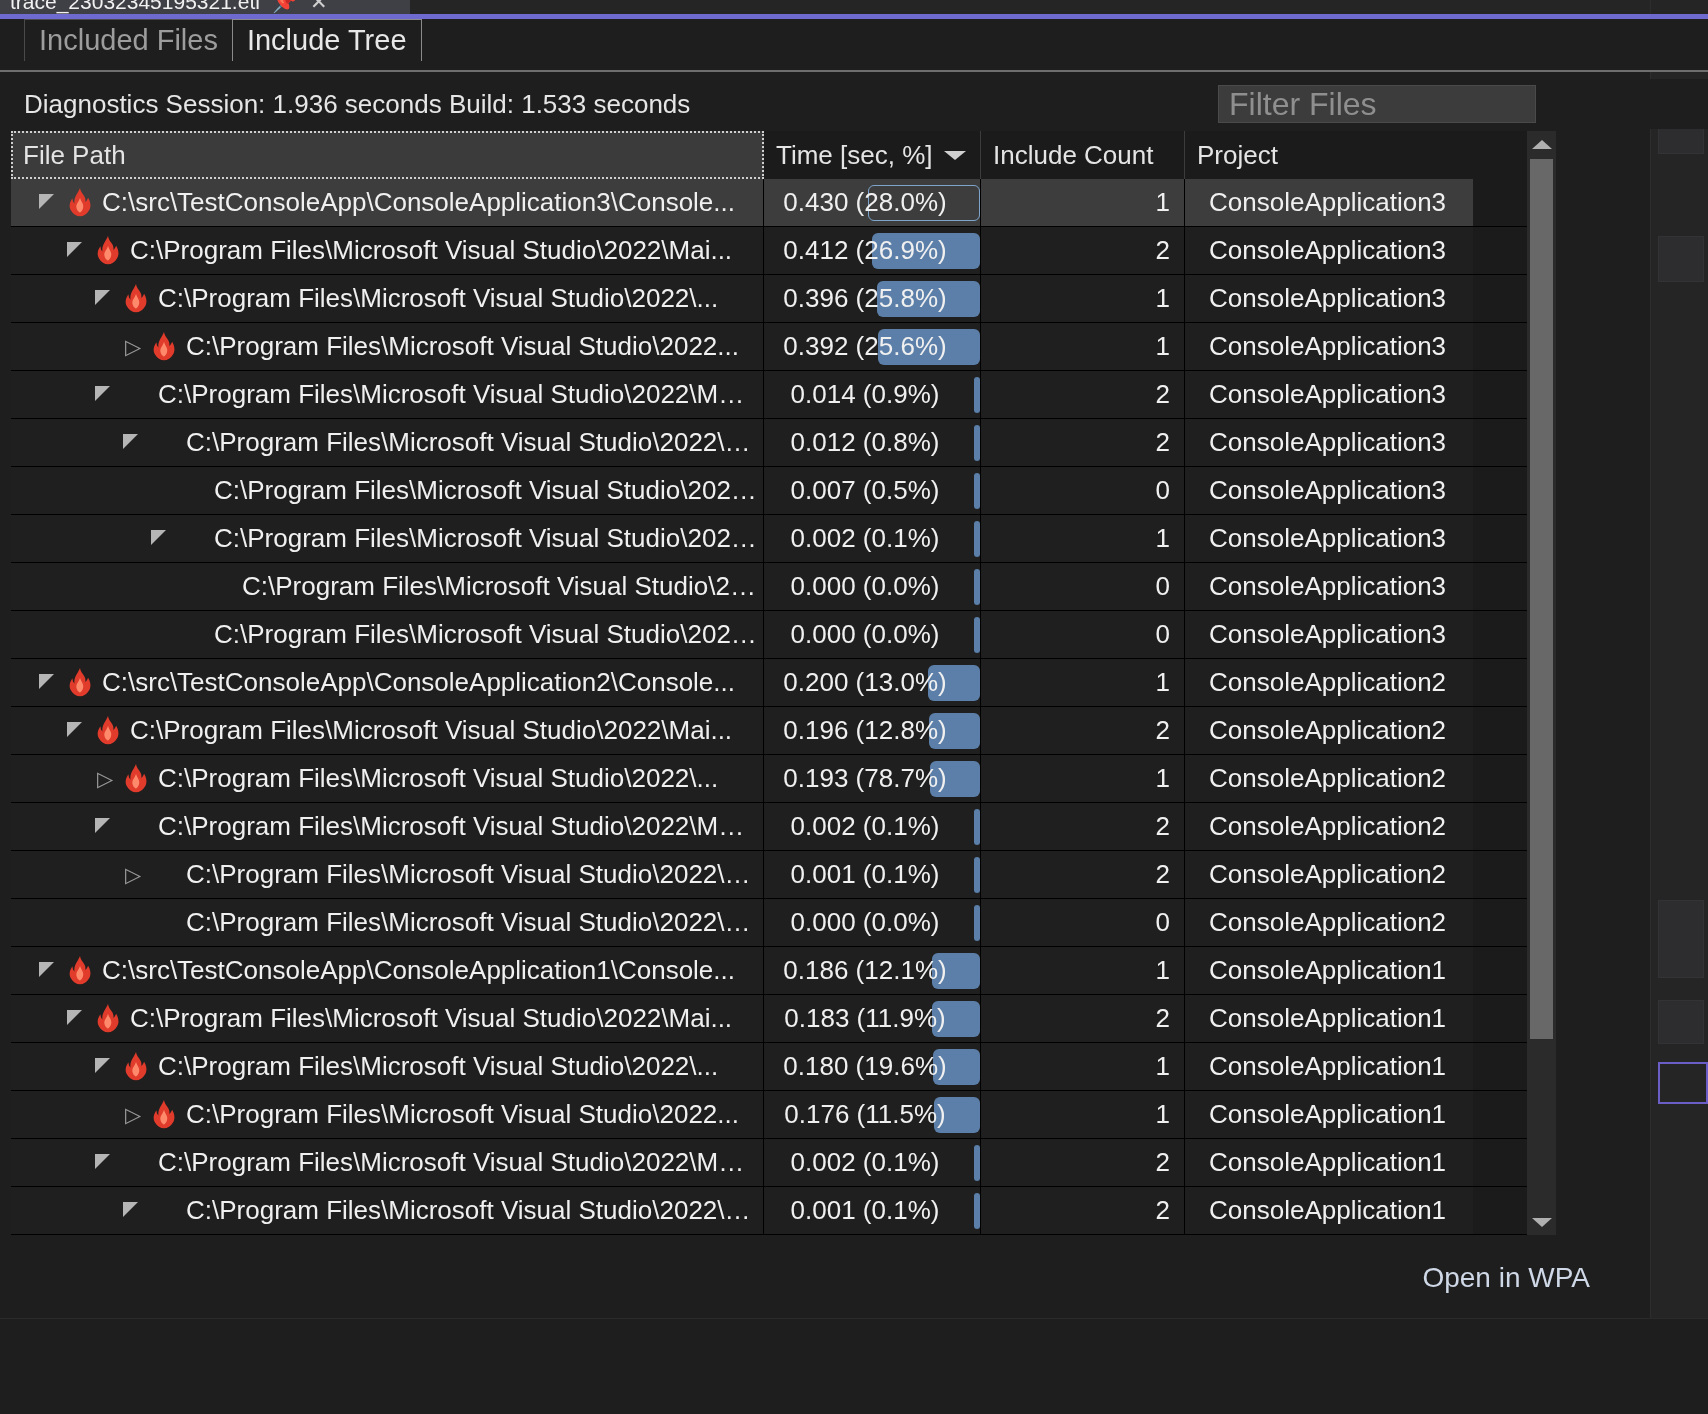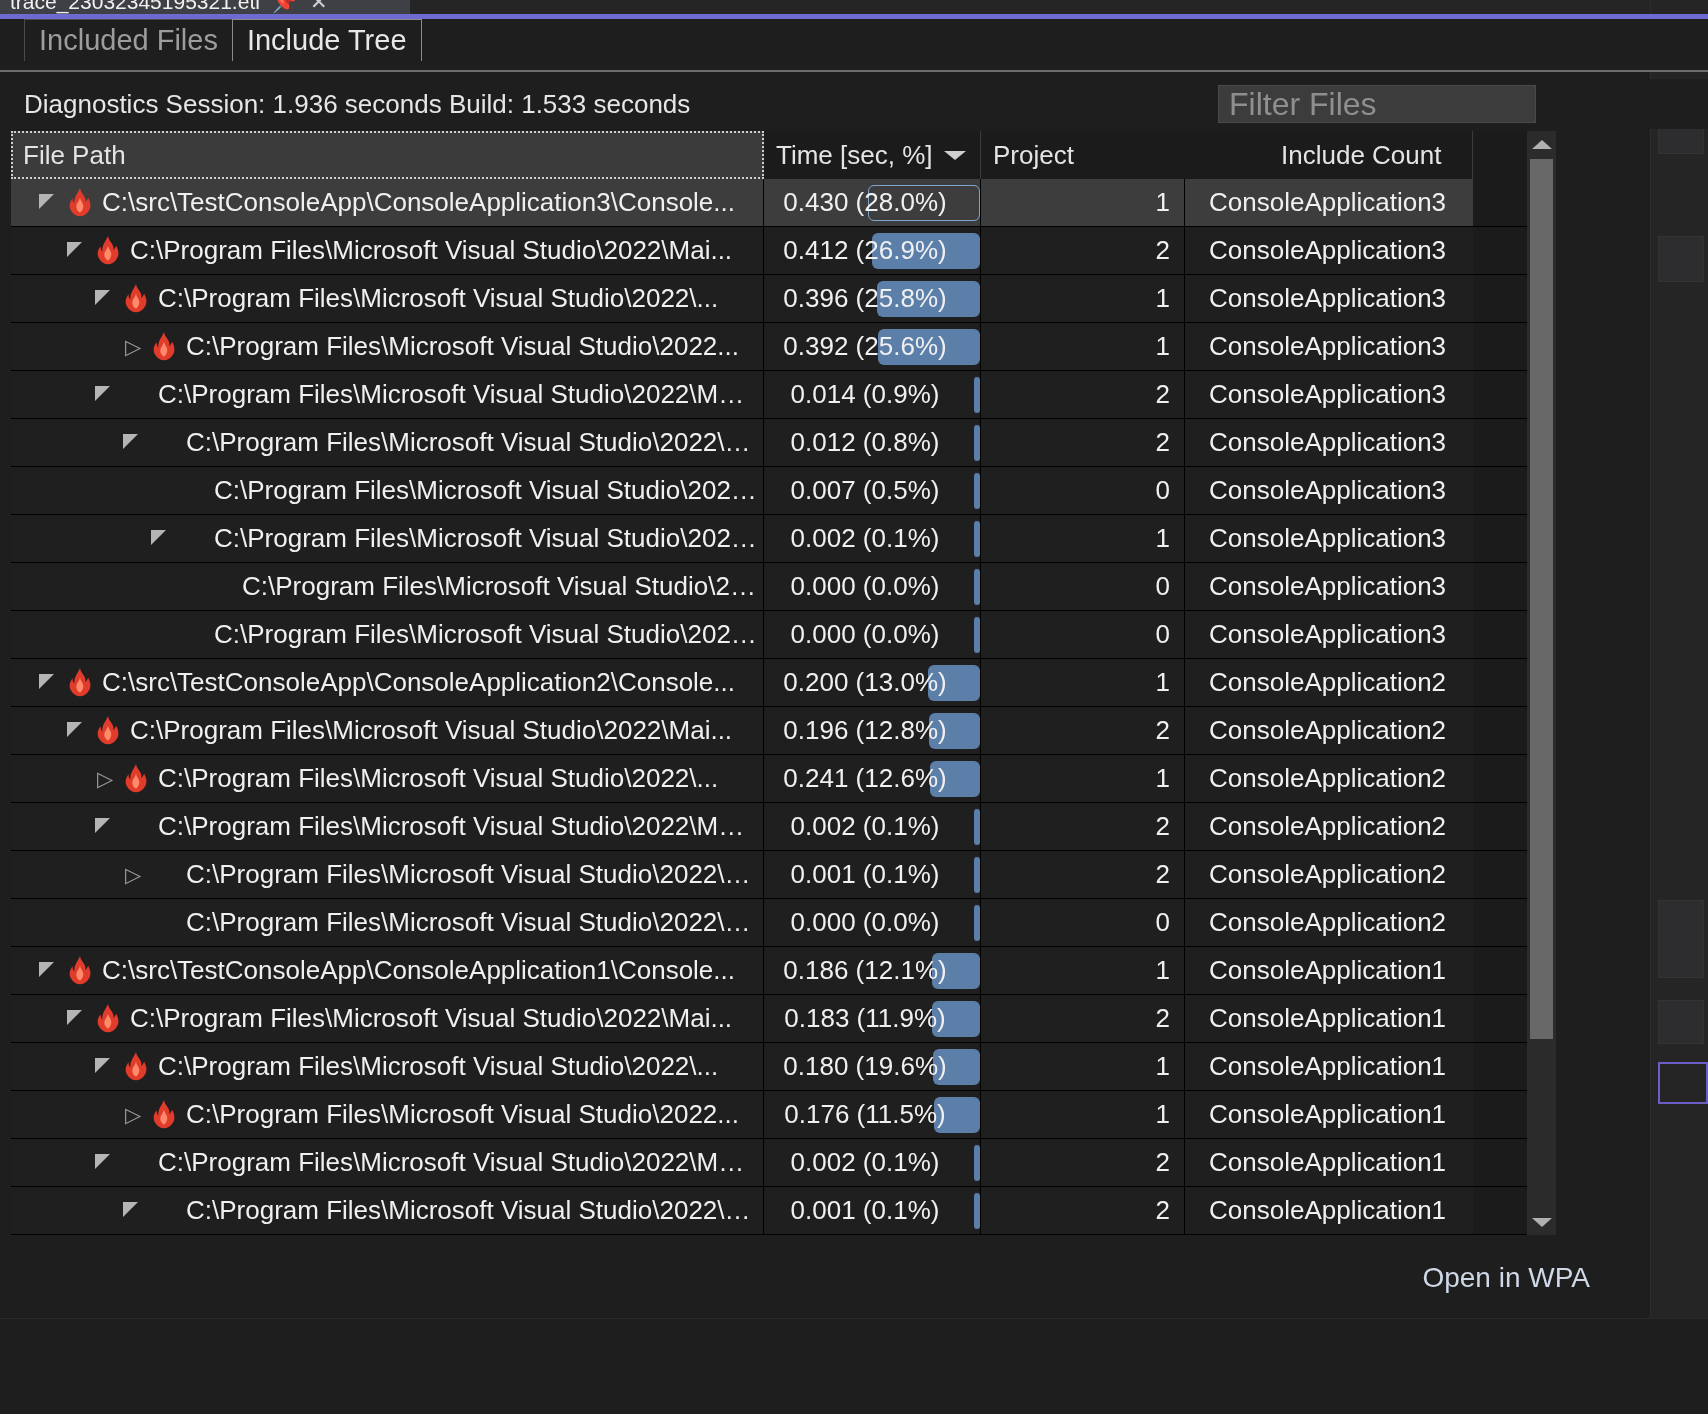--- a/index.html
+++ b/index.html
@@ -170,25 +170,25 @@
   <div class="grid">
 
     <div class="grid-head">
       <div class="hcell h-filepath focus">
         <span>File Path</span>
       </div>
       <div class="hcell h-time">
         <span>Time [sec, %]</span>
         <span class="sort-caret"></span>
       </div>
+      <div class="hcell h-count">
+        <span>Include Count</span>
+      </div>
       <div class="hcell h-project">
         <span>Project</span>
-      </div>
-      <div class="hcell h-count">
-        <span>Include Count</span>
       </div>
     </div>
 
     <div class="grid-body" id="grid-body">
         <div class="row sel">
           <div class="cell c-path" style="padding-left: 26px;">
             <span class="twisty expanded"></span>
             <span class="flame"><svg viewBox="0 0 24 28" width="26" height="30" aria-hidden="true">
                 <path d="M12 0 C13 6 18 7 17 13 C19 11 19.6 9 19.6 9 C22 13 22.6 17.5 20.4 21 C18.4 24.3 15.3 26.4 12 26.4 C8.7 26.4 5.6 24.3 3.6 21 C1.4 17.3 2.3 13 5 9.6 C5 12 5.8 13.4 6.8 14.4 C6 9 9.5 5.6 12 0 Z" fill="#e03b2b"></path>
                 <path d="M12 9 C13 13 15.6 14.4 15 18 C14.4 21.6 12 23 12 23 C12 23 9 21.6 8.6 18 C8.2 14.6 11 13 12 9 Z" fill="#ff8a6b"></path>
@@ -416,21 +416,21 @@
               <span class="tri">▷</span>
             </span>
             <span class="flame"><svg viewBox="0 0 24 28" width="26" height="30" aria-hidden="true">
                 <path d="M12 0 C13 6 18 7 17 13 C19 11 19.6 9 19.6 9 C22 13 22.6 17.5 20.4 21 C18.4 24.3 15.3 26.4 12 26.4 C8.7 26.4 5.6 24.3 3.6 21 C1.4 17.3 2.3 13 5 9.6 C5 12 5.8 13.4 6.8 14.4 C6 9 9.5 5.6 12 0 Z" fill="#e03b2b"></path>
                 <path d="M12 9 C13 13 15.6 14.4 15 18 C14.4 21.6 12 23 12 23 C12 23 9 21.6 8.6 18 C8.2 14.6 11 13 12 9 Z" fill="#ff8a6b"></path>
               </svg></span>
             <span class="ptext">C:\Program Files\Microsoft Visual Studio\2022\...</span>
           </div>
           <div class="cell c-time">
             <div class="databar" style="width: 50.4px;"></div>
-            <span class="txt">0.241 (12.6%)</span>
+            <span class="txt">0.193 (78.7%)</span>
           </div>
           <div class="cell c-count">
             <span>1</span>
           </div>
           <div class="cell c-proj">
             <span>ConsoleApplication2</span>
           </div>
         </div>
         <div class="row">
           <div class="cell c-path" style="padding-left: 82px;">

